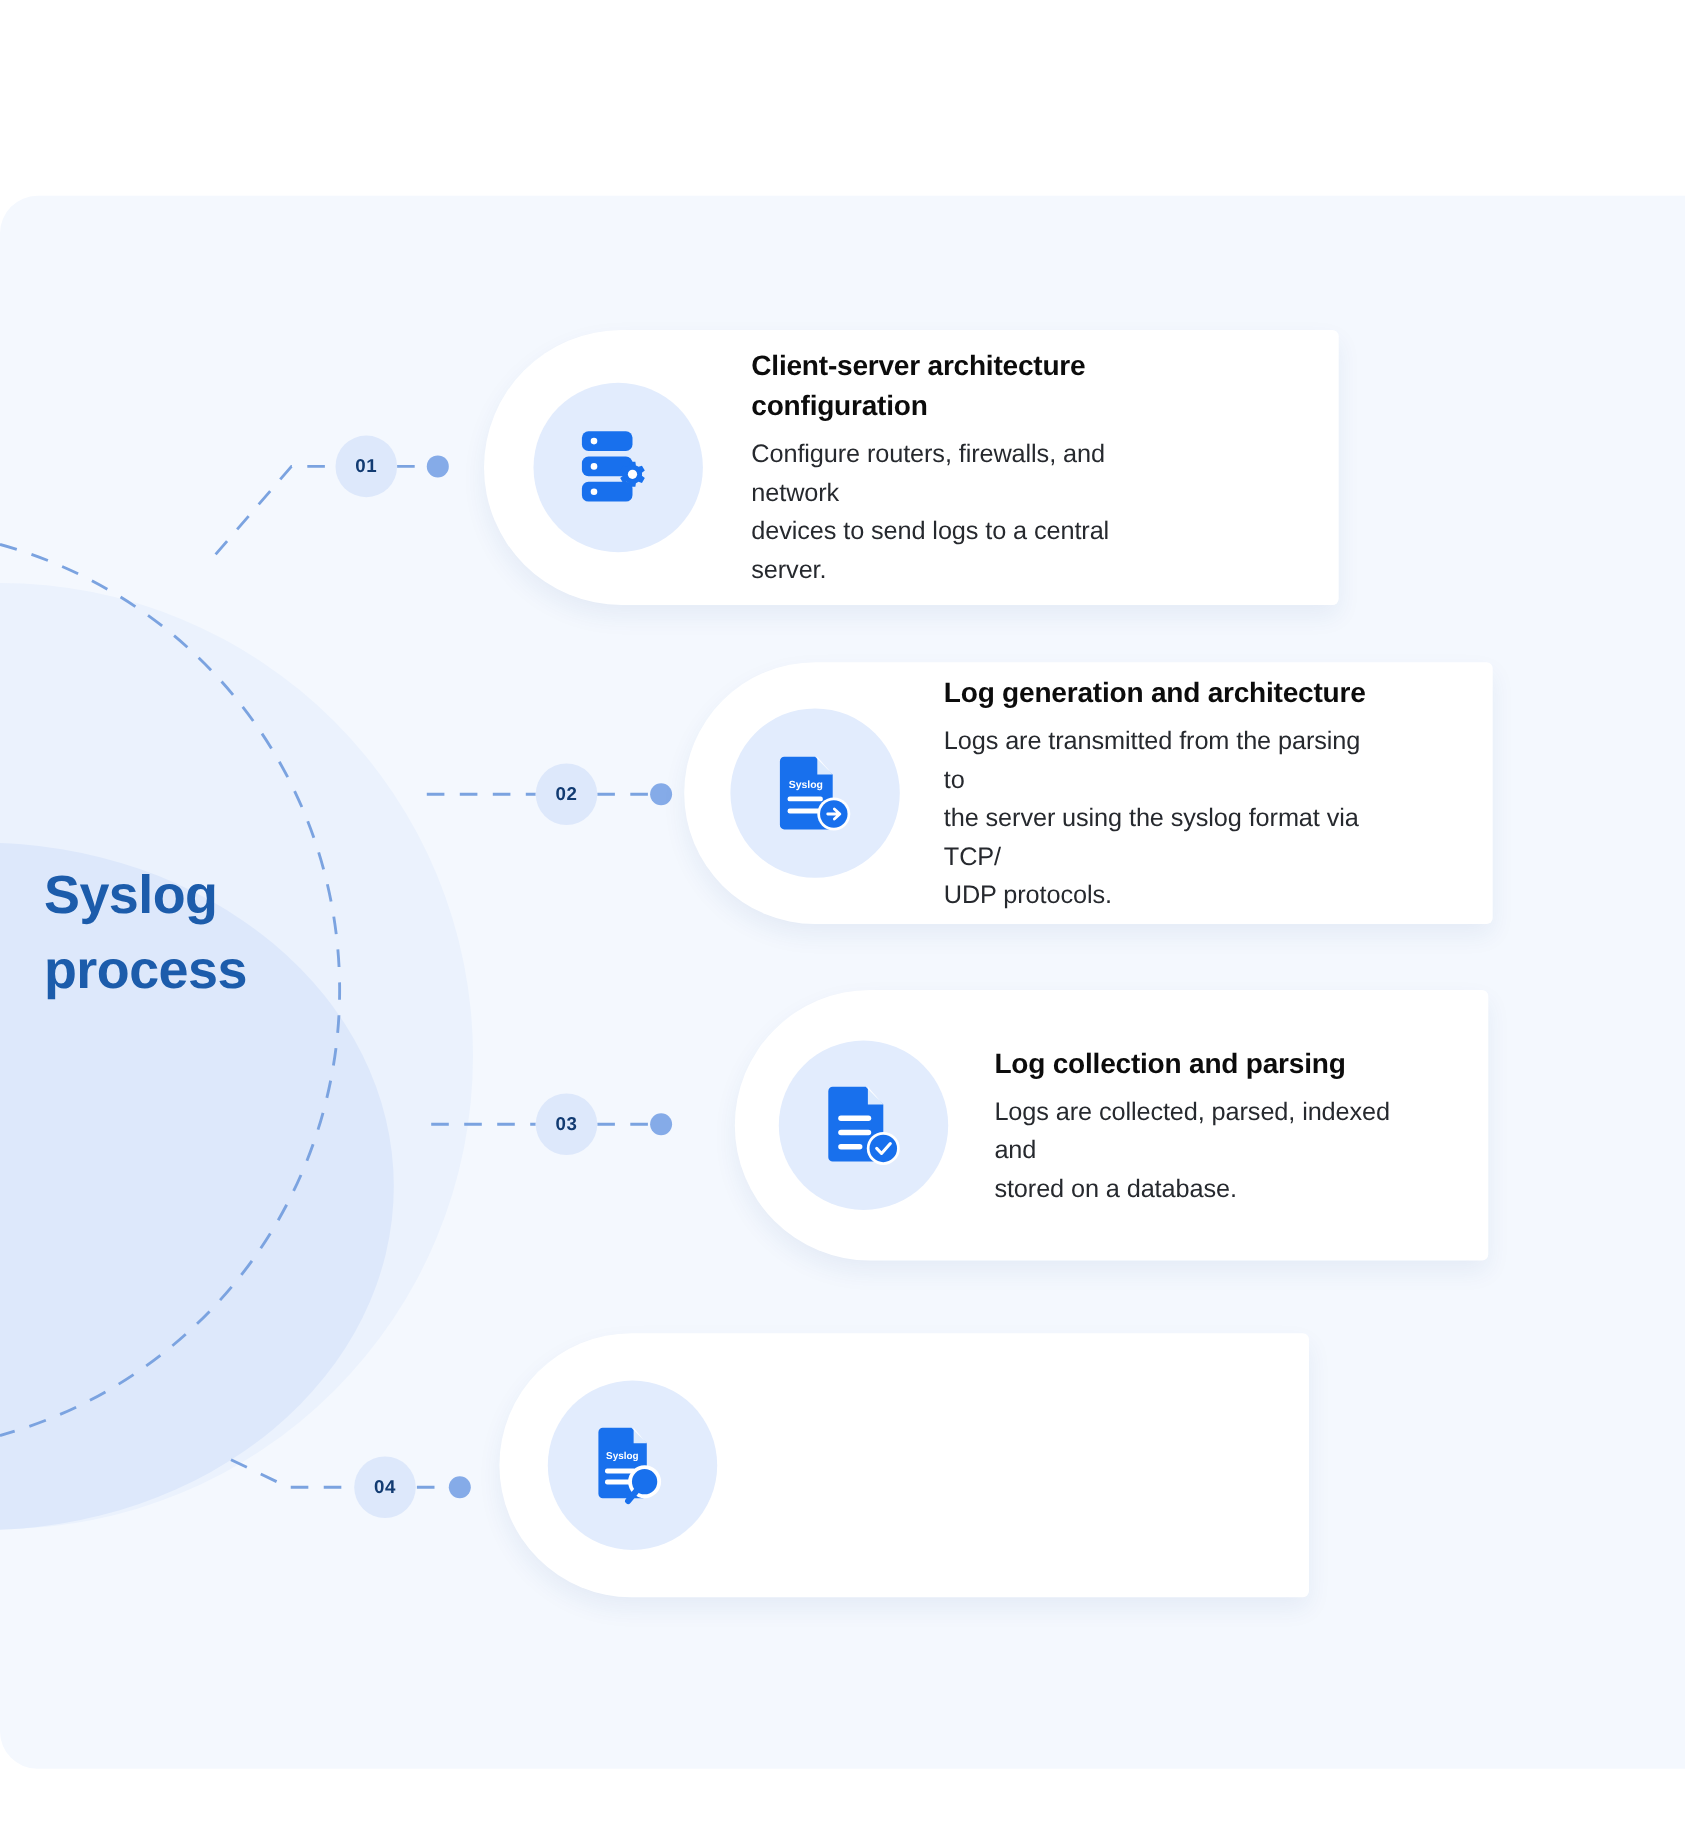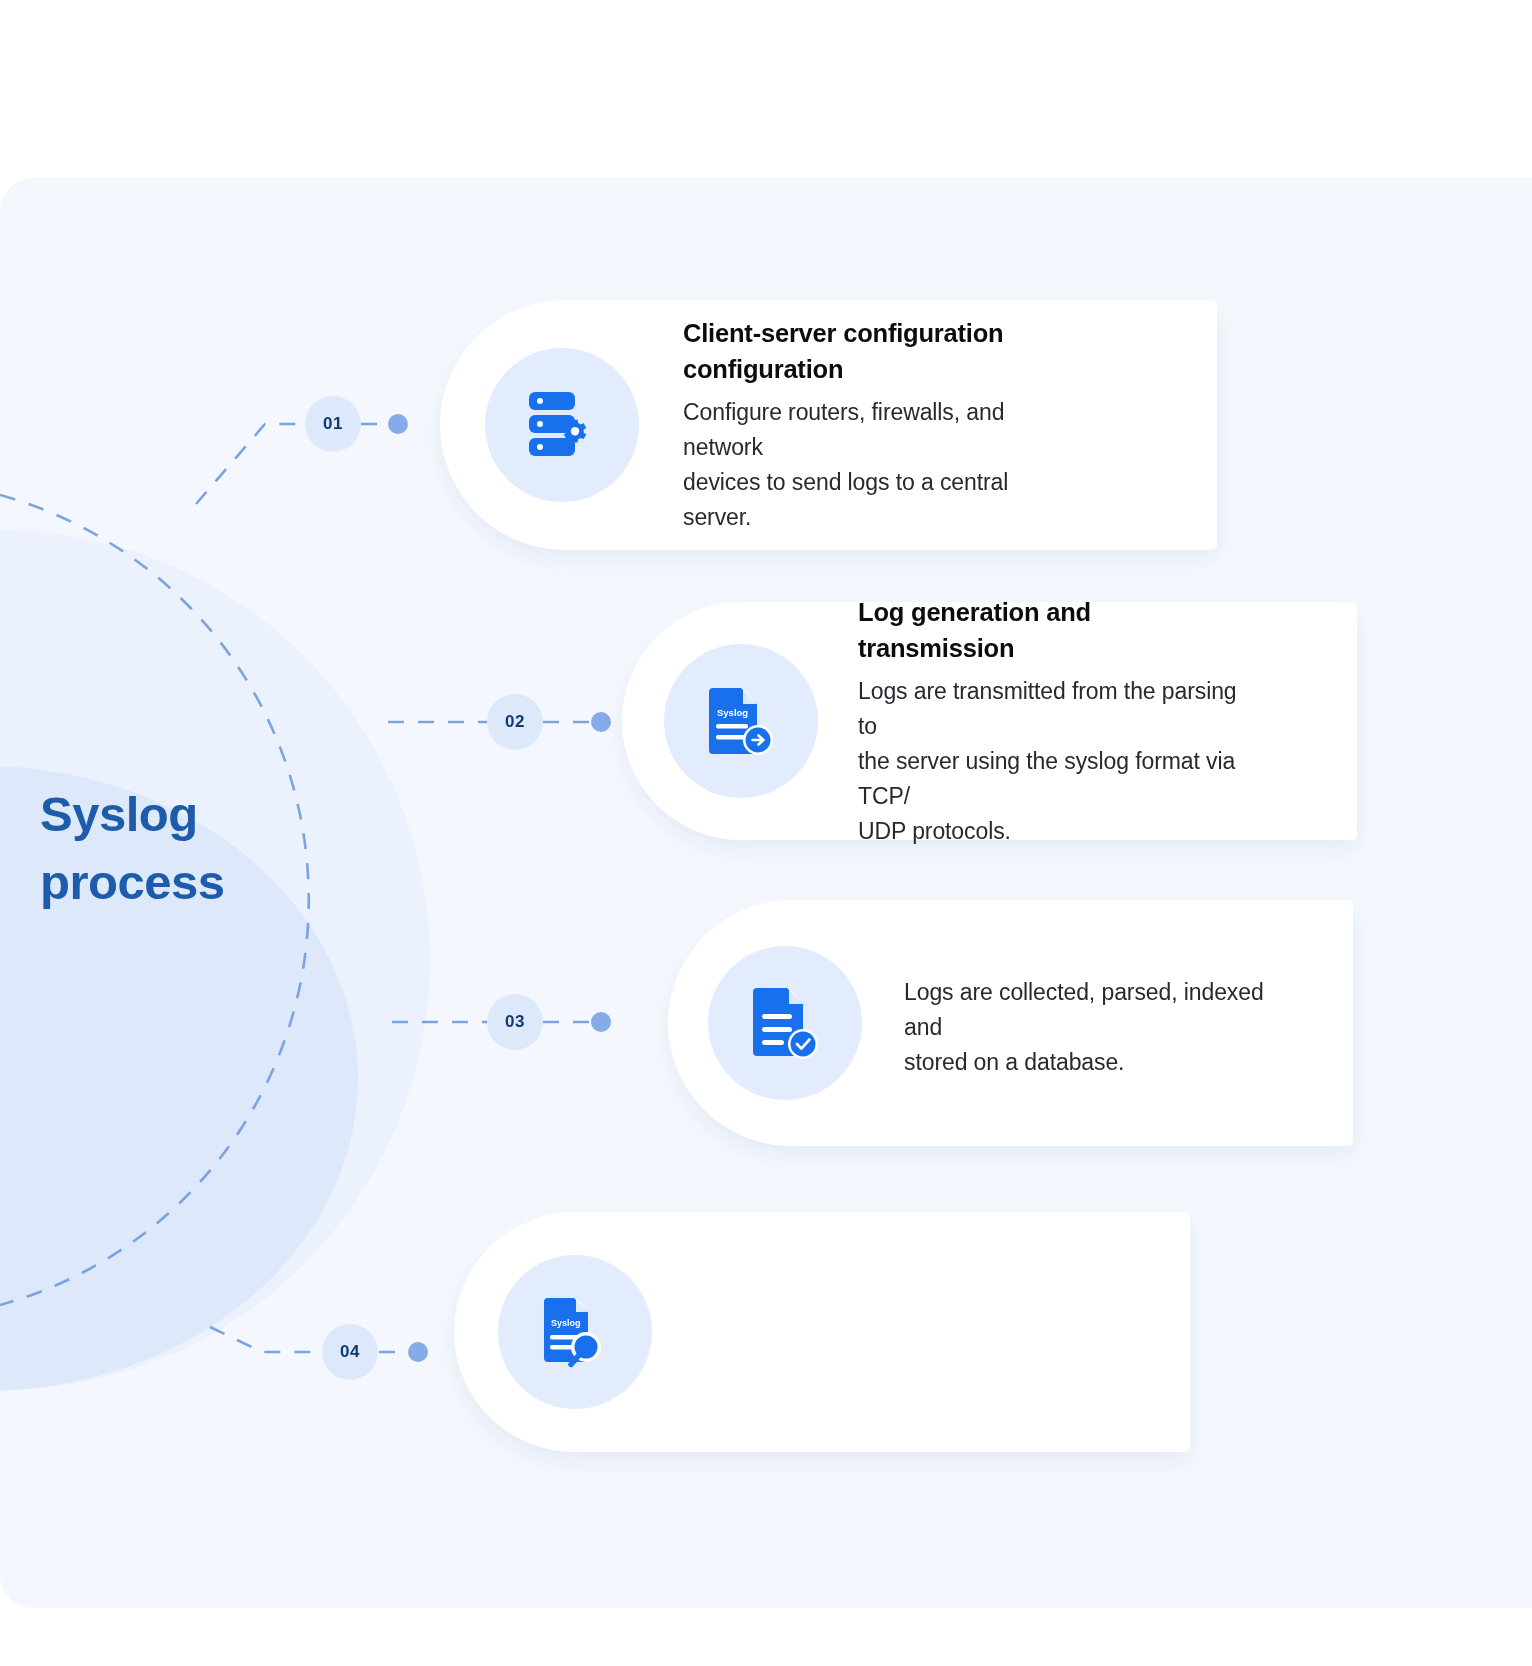--- a/index.html
+++ b/index.html
@@ -147,21 +147,21 @@
       <rect x="4" y="48" width="46" height="18" rx="6" fill="#1870ed"></rect>
       <circle cx="15" cy="57" r="3" fill="#ffffff"></circle>
       <g transform="translate(45,33)">
         <path fill="#1870ed" d="M13.6,9.6a9.6,9.6,0,0,0,.1-1.4,9.6,9.6,0,0,0-.1-1.4l2.6-2-2.6-4.5-3.1,1.1A9.8,9.8,0,0,0,8.1.1L7.6-3.2H2.4L1.9.1A9.8,9.8,0,0,0-.5,1.4L-3.6.3-6.2,4.8l2.6,2a9.6,9.6,0,0,0-.1,1.4,9.6,9.6,0,0,0,.1,1.4l-2.6,2,2.6,4.5,3.1-1.1A9.8,9.8,0,0,0,1.9,16.3l.5,3.3H7.6l.5-3.3a9.8,9.8,0,0,0,2.4-1.3l3.1,1.1,2.6-4.5Z" transform="translate(0,0)"></path>
         <circle cx="5" cy="8.2" r="4.2" fill="#ffffff"></circle>
       </g>
     </svg>
   </div>
   <div class="card-body">
     <div class="card-title">
-      <span>Client-server configuration</span><br>
+      <span>Client-server architecture</span><br>
       <span>configuration</span>
     </div>
     <div class="card-text">
       <span>Configure routers, firewalls, and network</span><br>
       <span>devices to send logs to a central server.</span>
     </div>
   </div>
 </div>
 
 <div id="card-2" class="card">
@@ -171,21 +171,21 @@
       <path fill="#ffffff" fill-opacity="0.85" d="M38,4 l14,16 h-14 z"></path>
       <text x="12" y="32" font-family="'Liberation Sans', sans-serif" font-size="9.5" font-weight="bold" fill="#ffffff">Syslog</text>
       <rect x="11" y="40" width="32" height="4.5" rx="2" fill="#ffffff"></rect>
       <rect x="11" y="51" width="32" height="4.5" rx="2" fill="#ffffff"></rect>
       <circle cx="53" cy="56" r="15" fill="#ffffff"></circle>
       <circle cx="53" cy="56" r="12.5" fill="#1870ed"></circle>
       <path d="M47.5,56 h10 M53.5,51.5 l5,4.5 -5,4.5" fill="none" stroke="#ffffff" stroke-width="2.6" stroke-linecap="round" stroke-linejoin="round"></path>
     </svg>
   </div>
   <div class="card-body">
-    <div class="card-title">Log generation and transmission</div>
+    <div class="card-title">Log generation and architecture</div>
     <div class="card-text">
       <span>Logs are transmitted from the parsing to</span><br>
       <span>the server using the syslog format via TCP/</span><br>
       <span>UDP protocols.</span>
     </div>
   </div>
 </div>
 
 <div id="card-3" class="card">
   <div class="card-iconwrap">
@@ -194,20 +194,21 @@
       <path fill="#ffffff" fill-opacity="0.85" d="M40,4 l14,16 h-14 z"></path>
       <rect x="13" y="30" width="30" height="5" rx="2.5" fill="#ffffff"></rect>
       <rect x="13" y="43" width="30" height="5" rx="2.5" fill="#ffffff"></rect>
       <rect x="13" y="56" width="22" height="5" rx="2.5" fill="#ffffff"></rect>
       <circle cx="54" cy="60" r="15" fill="#ffffff"></circle>
       <circle cx="54" cy="60" r="12.5" fill="#1870ed"></circle>
       <path d="M48,60 l4.4,4.6 8-9" fill="none" stroke="#ffffff" stroke-width="2.8" stroke-linecap="round" stroke-linejoin="round"></path>
     </svg>
   </div>
   <div class="card-body">
+    <div class="card-title">Log collection and parsing</div>
     <div class="card-text">
       <span>Logs are collected, parsed, indexed and</span><br>
       <span>stored on a database.</span>
     </div>
   </div>
 </div>
 
 <div id="card-4" class="card">
   <div class="card-iconwrap">
     <svg width="70" height="76" viewBox="0 0 70 76">

